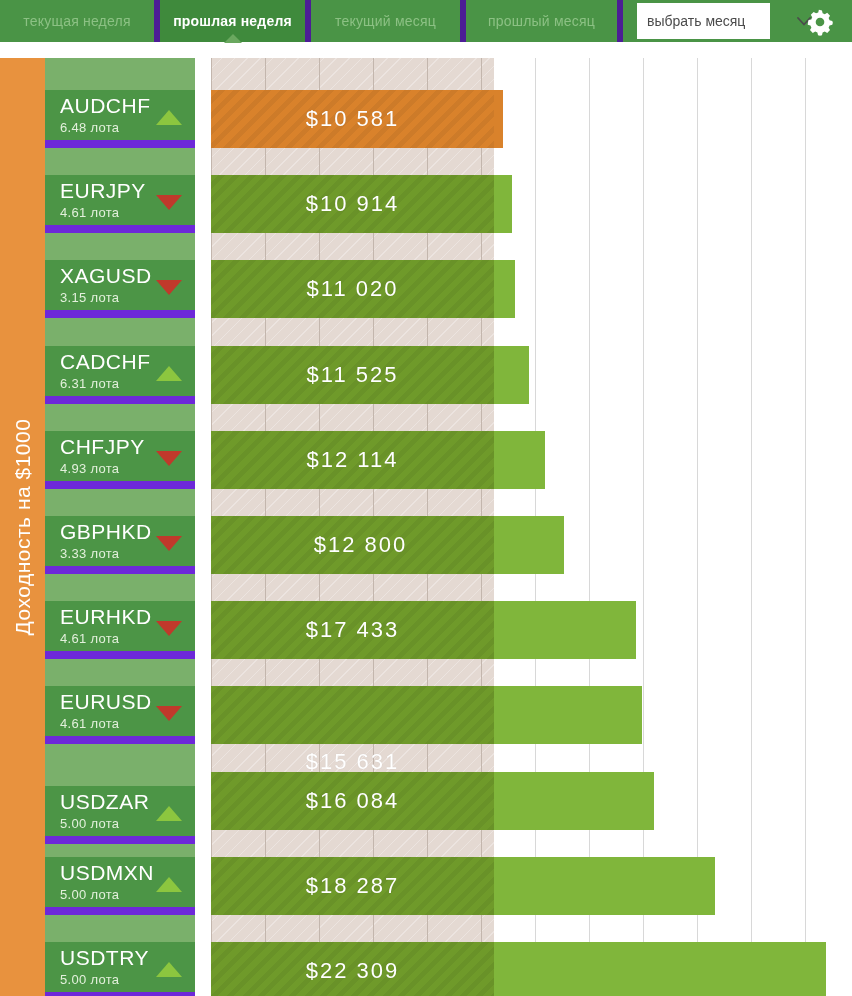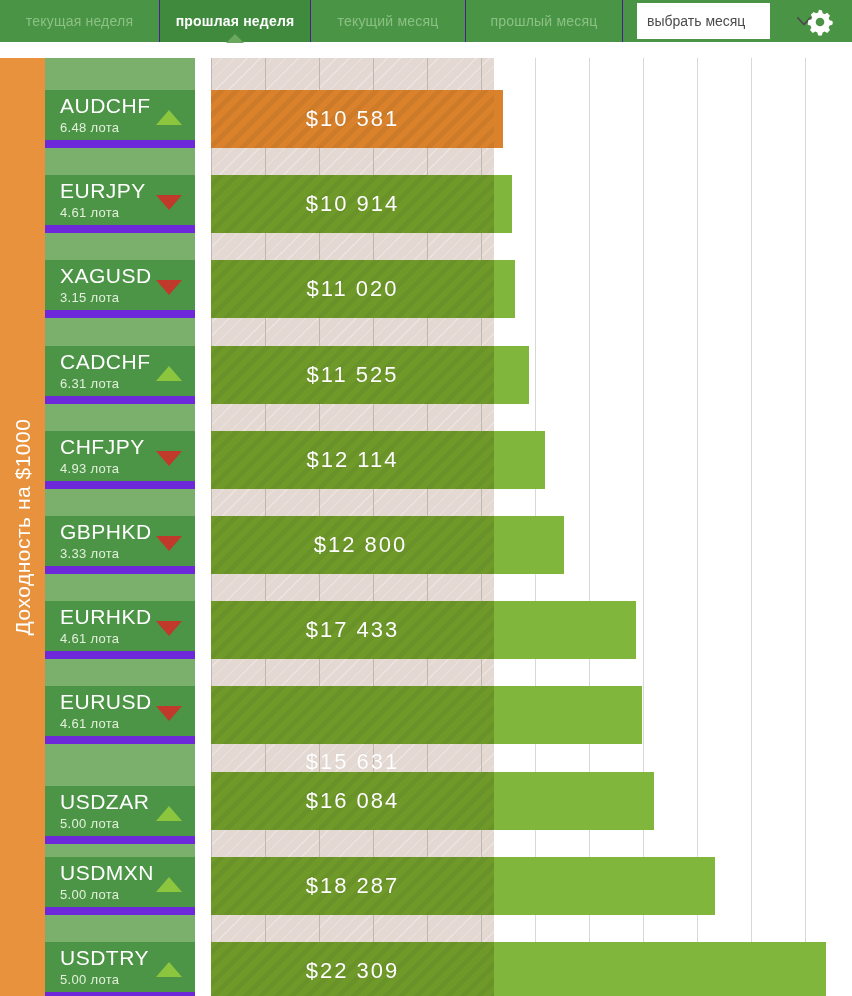--- a/index.html
+++ b/index.html
@@ -15,21 +15,21 @@
   .tabbar{
     position:absolute;left:0;top:0;width:852px;height:42px;
     background:#4a9446;
     display:flex;align-items:stretch;
   }
   .tab{
     position:relative;
     display:flex;align-items:center;justify-content:center;
     font-size:14px;letter-spacing:.2px;
     color:#8cc184;
-    border-right:1px solid #4c1d95;
+    border-right:6px solid #4c1d95;
     box-sizing:border-box;
     cursor:pointer;
     user-select:none;
     white-space:nowrap;
   }
   .tab.t0{width:160px;}
   .tab.t1{width:151px;}
   .tab.t2{width:155px;}
   .tab.t3{width:157px;}
   .tab.active{
@@ -271,21 +271,21 @@
         <div class="gridline" style="left: 448px;"></div>
         <div class="gridline" style="left: 502px;"></div>
         <div class="gridline" style="left: 556px;"></div>
         <div class="gridline" style="left: 610px;"></div>
       </div>
     <div id="bars">
         <div class="barrow" style="top: 32px; width: 657px;">
           <div class="bar orange" style="width: 292px; background: rgb(217, 130, 43);">
             <div class="baseseg" style="width: 283px;"></div>
           </div>
-          <div class="barval" style="left: 8px; width: 283px; padding-left: 8px;">$10 581</div>
+          <div class="barval" style="left: 16px; width: 283px;">$10 581</div>
         </div>
         <div class="barrow" style="top: 117.2px; width: 657px;">
           <div class="bar dark" style="width: 301px; background: rgb(128, 182, 59);">
             <div class="baseseg" style="width: 283px;"></div>
           </div>
           <div class="barval" style="left: 16px; width: 283px;">$10 914</div>
         </div>
         <div class="barrow" style="top: 202.4px; width: 657px;">
           <div class="bar dark" style="width: 304px; background: rgb(128, 182, 59);">
             <div class="baseseg" style="width: 283px;"></div>

